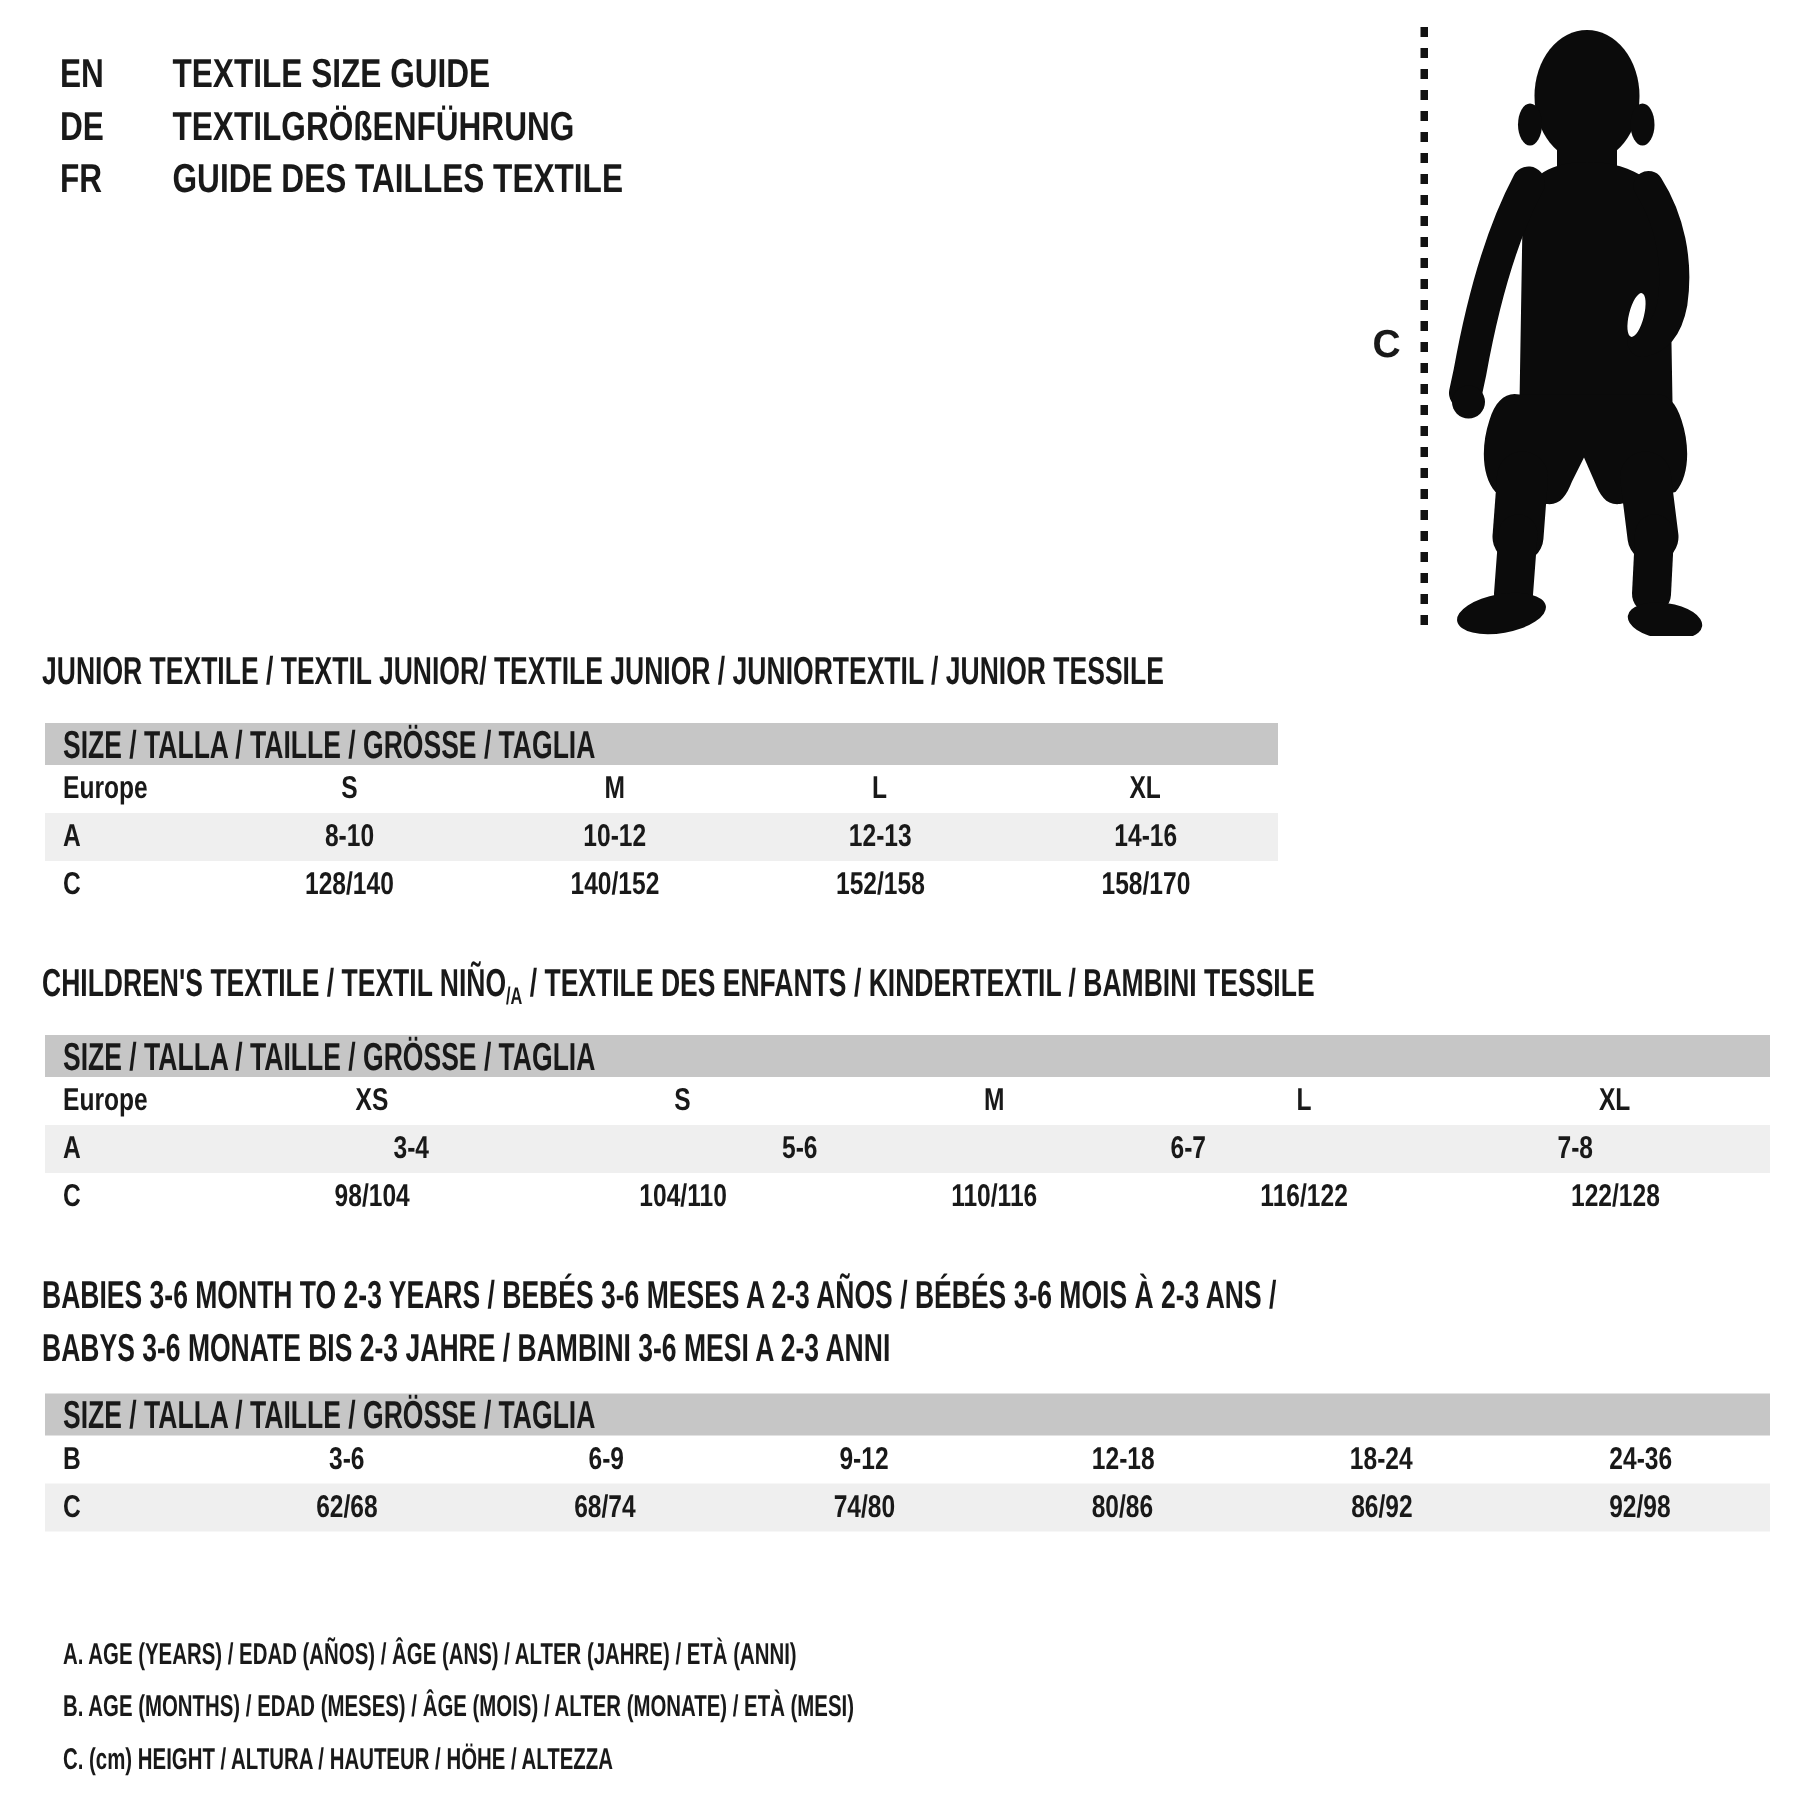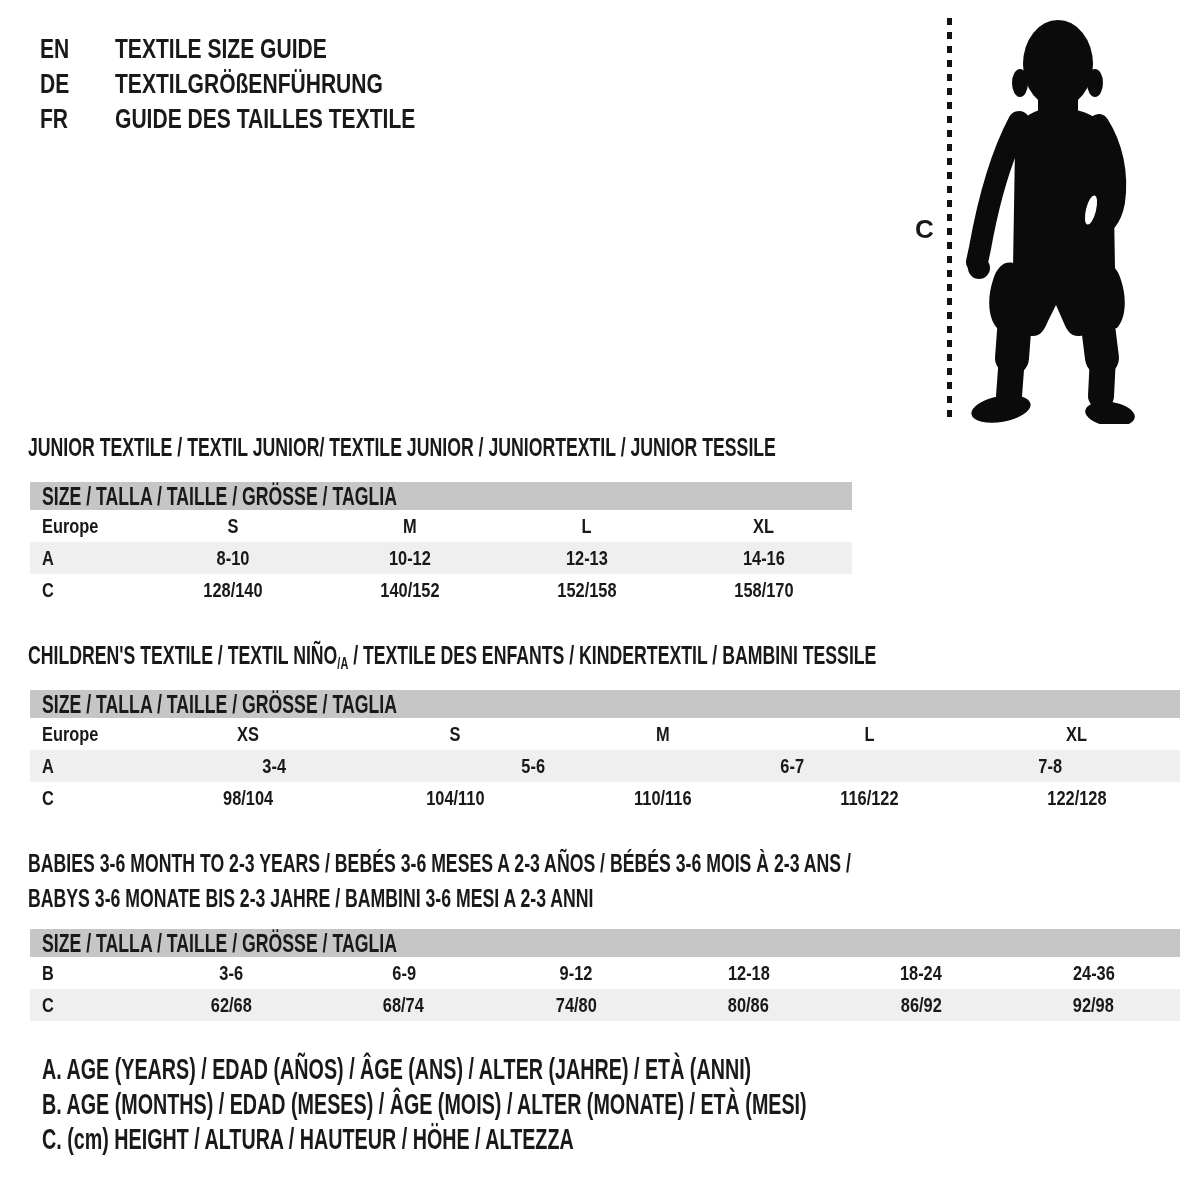--- a/index.html
+++ b/index.html
@@ -38,21 +38,21 @@
   #t2 { top:690px; width:1150px; }
   #t3 { top:929px; width:1150px; }
   .thead { height:28px; background:#c6c6c6; display:flex; align-items:center; padding-left:12px;
            box-sizing:border-box; font-size:26px; }
   .trow { height:32px; display:flex; align-items:center; font-size:21px; }
   .trow.stripe { background:#efefef; }
   .tlabel { width:115px; padding-left:12px; box-sizing:border-box; }
   .tcell { flex:1; display:flex; justify-content:center; }
 
   
-  .legend { position:absolute; left:42px; top:1052px; font-size:29px; }
+  .legend { position:absolute; left:42px; top:1086px; font-size:20px; }
   .legend-line { height:35px; display:flex; align-items:center; }
 </style>
 </head>
 <body>
 
 <div class="page">
 
   <div class="langs">
     <div class="lang-row">
       <span class="lang-code"><span class="cx80">EN</span></span>

